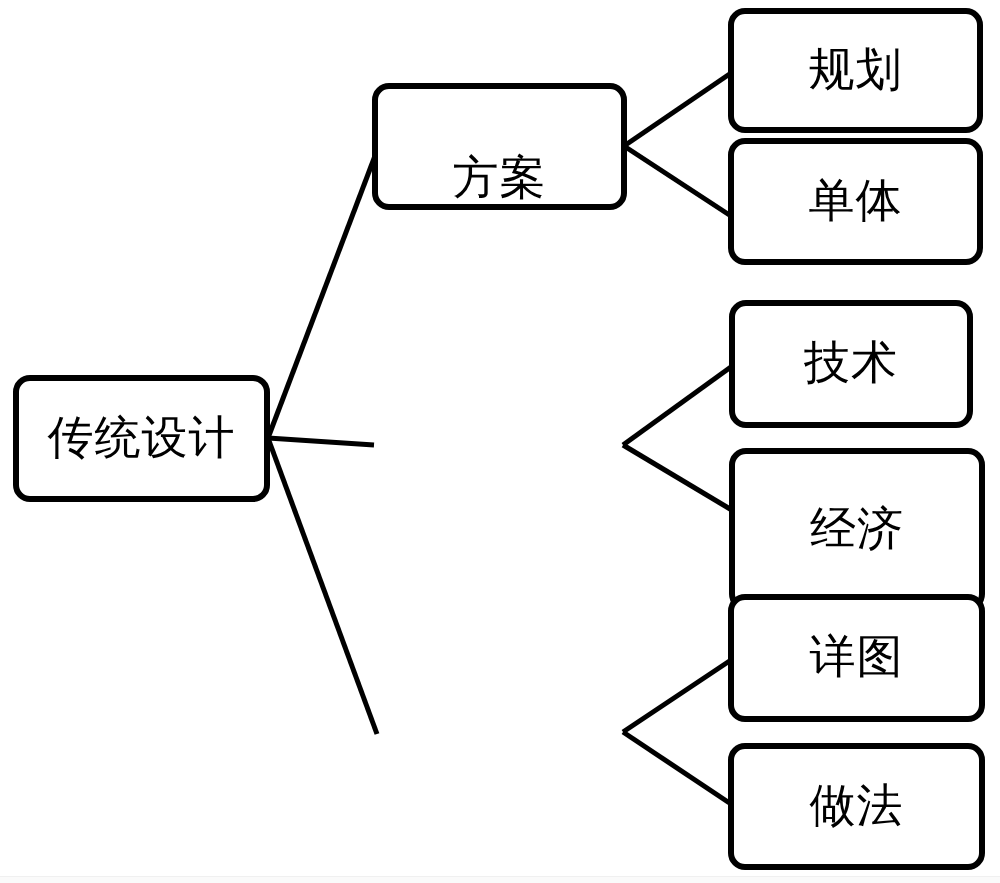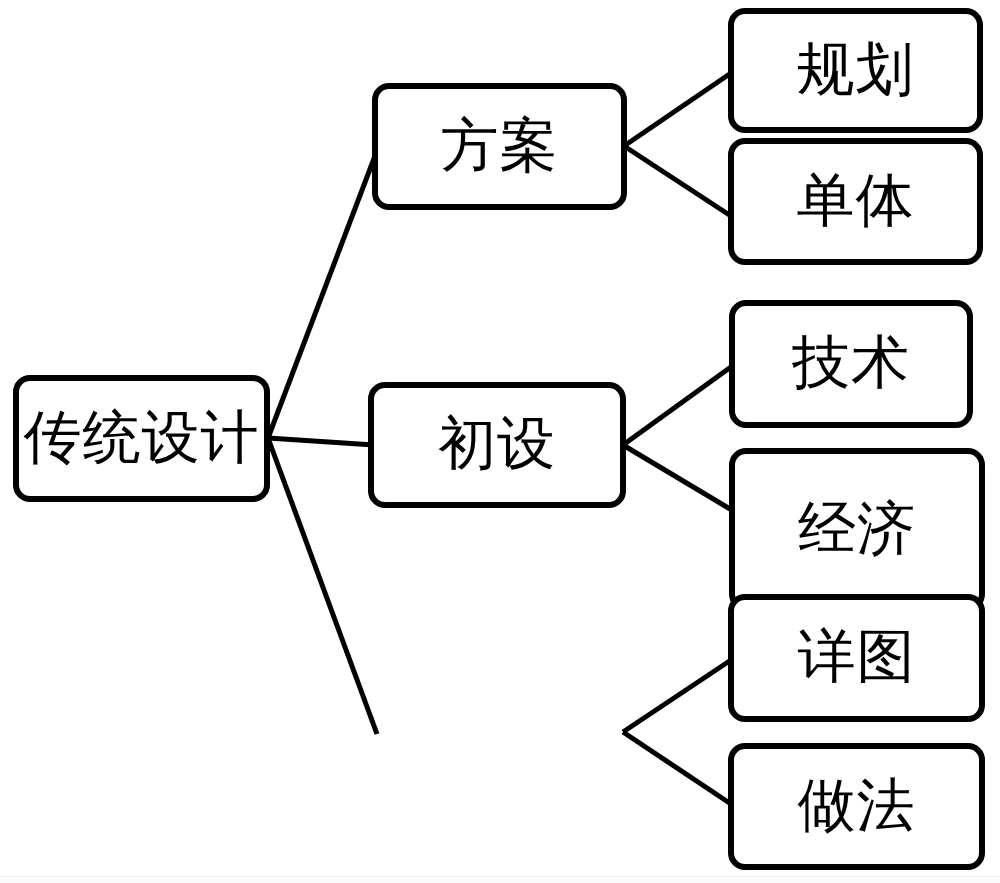--- a/index.html
+++ b/index.html
@@ -28,30 +28,30 @@
     box-sizing: border-box;
     background: #ffffff;
     border: 6px solid #000000;
     border-radius: 17px;
     display: flex;
     align-items: center;
     justify-content: center;
     z-index: 2;
   }
   .node .label {
-    font-size: 58px;
+    font-size: 46px;
     line-height: 1;
     color: #000000;
     white-space: nowrap;
     letter-spacing: 1px;
     padding-bottom: 4px;
   }
   
   .n-root      { left: 13px;  top: 375px; width: 257px; height: 127px; align-items: center; }
-  .n-fangan    { left: 372px; top: 83px;  width: 255px; height: 127px; }
+  .n-fangan    { left: 372px; top: 83px;  width: 255px; height: 127px; align-items: flex-end; }
   .n-chushe    { left: 368px; top: 382px; width: 258px; height: 126px; }
   .n-shigongtu { left: 371px; top: 670px; width: 255px; height: 127px; }
   .n-guihua    { left: 728px; top: 8px;   width: 255px; height: 125px; }
   .n-danti     { left: 728px; top: 138px; width: 255px; height: 127px; }
   .n-jishu     { left: 729px; top: 300px; width: 244px; height: 128px; }
   .n-jingji    { left: 729px; top: 448px; width: 256px; height: 163px; }
   .n-xiangtu   { left: 728px; top: 594px; width: 257px; height: 128px; }
   .n-zuofa     { left: 728px; top: 743px; width: 257px; height: 127px; }
   .bottom-strip {
     position: absolute;
@@ -84,23 +84,20 @@
   </svg>
 
   <div class="node n-root">
     <span class="label">传统设计</span>
   </div>
 
   <div class="node n-fangan">
     <span class="label">方案</span>
   </div>
 
-  <div class="node n-chushe">
-    <span class="label">初设</span>
-  </div>
 
 
   <div class="node n-guihua">
     <span class="label">规划</span>
   </div>
 
   <div class="node n-danti">
     <span class="label">单体</span>
   </div>
 

